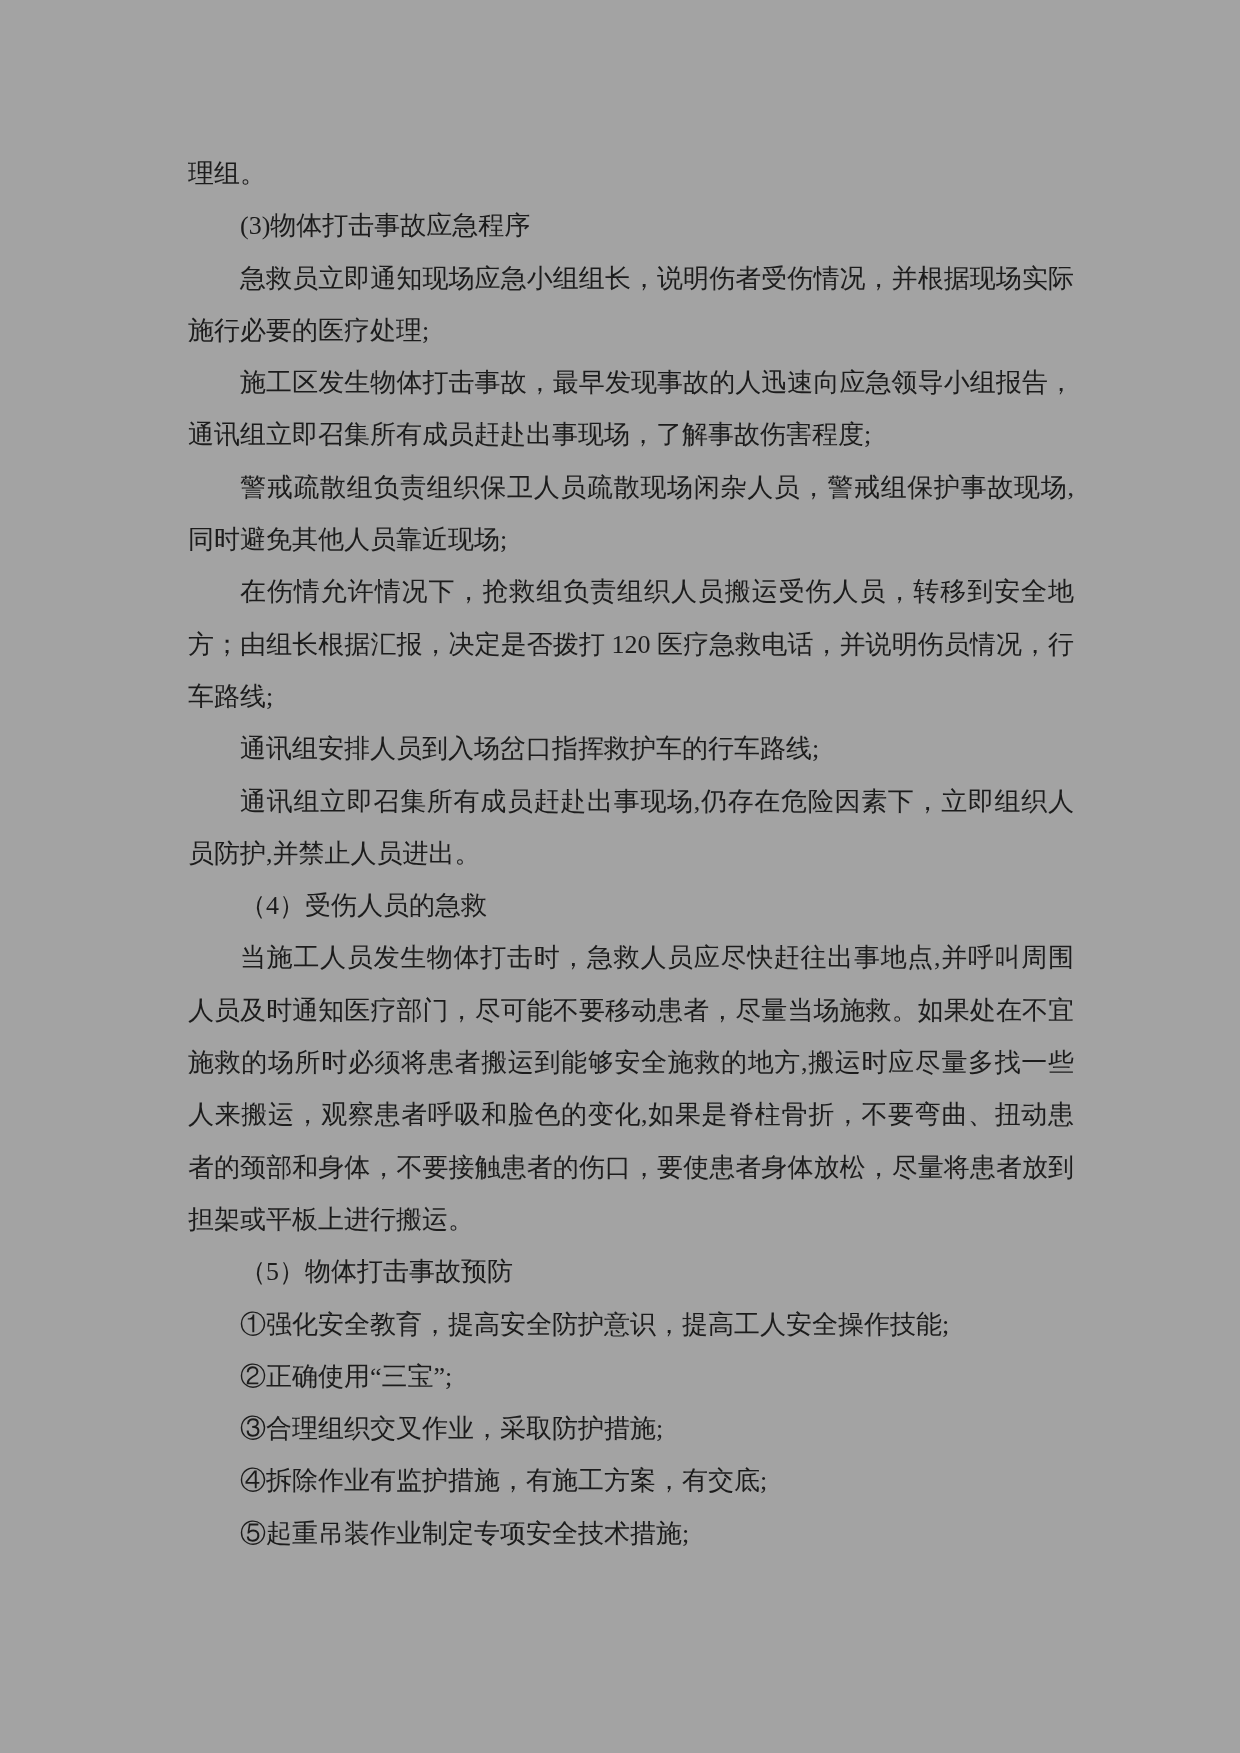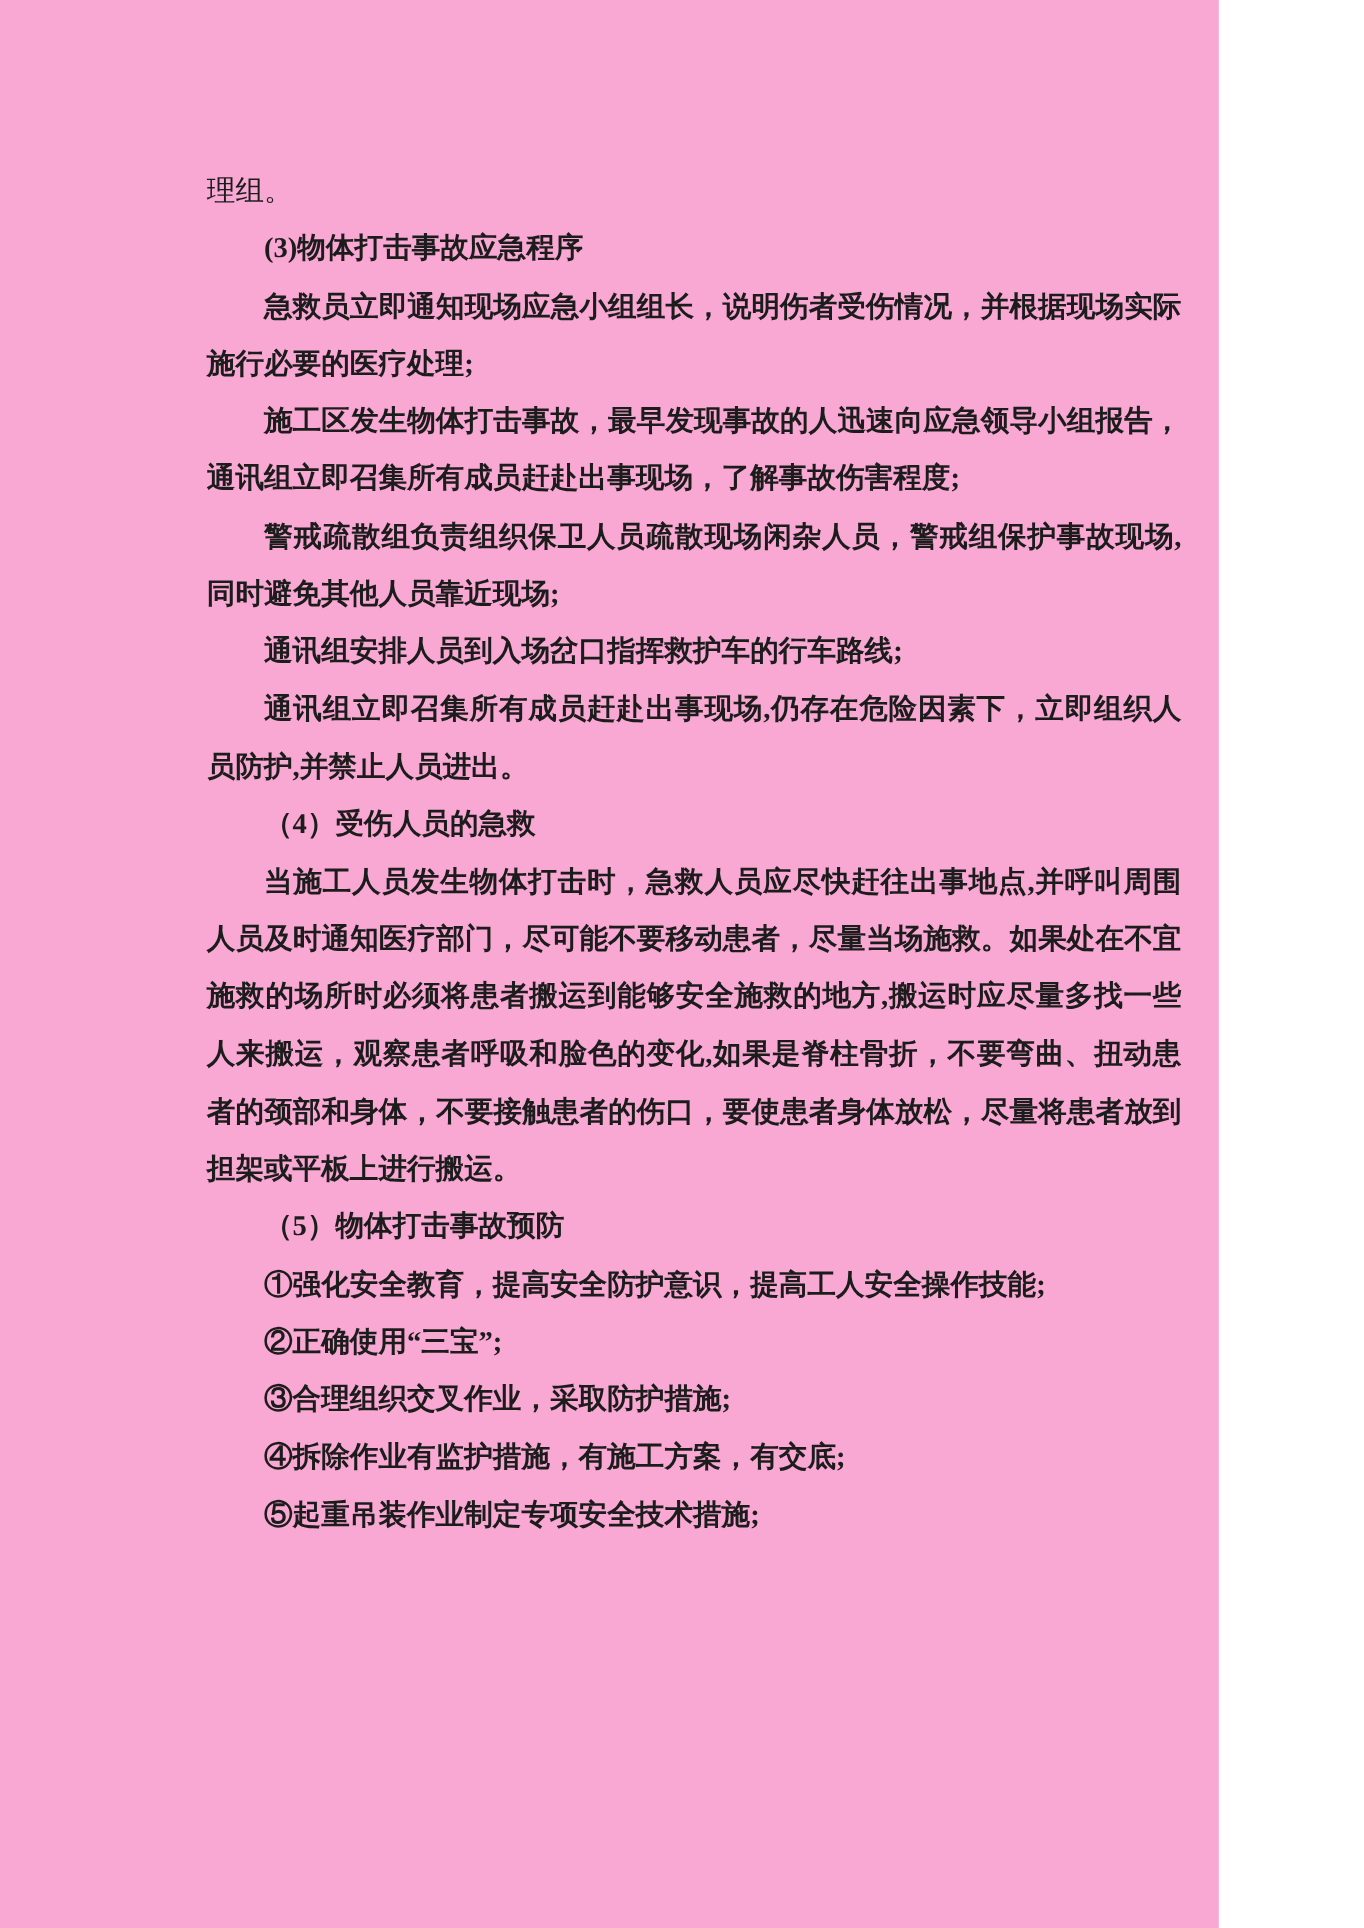--- a/index.html
+++ b/index.html
@@ -2,55 +2,55 @@
 <html><head>
 <meta charset="utf-8">
 <style>
   html, body {
     margin: 0;
     padding: 0;
     background: #ffffff;
   }
   .page {
     position: relative;
-    width: 1108px;
+    width: 1240px;
     height: 1753px;
-    background: #f9a8d4;
+    background: #a3a3a3;
     box-sizing: border-box;
     padding: 148px 120px 0 188px;
     overflow: hidden;
   }
   .text-block {
     width: 886px;
   }
   p.para {
     margin: 0;
     padding: 0;
     font-family: "Liberation Serif", "DejaVu Serif", serif;
     font-size: 26px;
     line-height: 52.3px;
     color: #1c1c1c;
     text-align: justify;
     letter-spacing: 0;
   }
   p.para.indent {
     text-indent: 2em;
-    font-weight: bold;
   }
 </style>
 </head>
 <body>
 
 <div class="page">
   <div class="text-block">
       <p class="para">理组。</p>
       <p class="para indent">(3)物体打击事故应急程序</p>
       <p class="para indent">急救员立即通知现场应急小组组长，说明伤者受伤情况，并根据现场实际施行必要的医疗处理;</p>
       <p class="para indent">施工区发生物体打击事故，最早发现事故的人迅速向应急领导小组报告，通讯组立即召集所有成员赶赴出事现场，了解事故伤害程度;</p>
       <p class="para indent">警戒疏散组负责组织保卫人员疏散现场闲杂人员，警戒组保护事故现场,同时避免其他人员靠近现场;</p>
+      <p class="para indent">在伤情允许情况下，抢救组负责组织人员搬运受伤人员，转移到安全地方；由组长根据汇报，决定是否拨打 120 医疗急救电话，并说明伤员情况，行车路线;</p>
       <p class="para indent">通讯组安排人员到入场岔口指挥救护车的行车路线;</p>
       <p class="para indent">通讯组立即召集所有成员赶赴出事现场,仍存在危险因素下，立即组织人员防护,并禁止人员进出。</p>
       <p class="para indent">（4）受伤人员的急救</p>
       <p class="para indent">当施工人员发生物体打击时，急救人员应尽快赶往出事地点,并呼叫周围人员及时通知医疗部门，尽可能不要移动患者，尽量当场施救。如果处在不宜施救的场所时必须将患者搬运到能够安全施救的地方,搬运时应尽量多找一些人来搬运，观察患者呼吸和脸色的变化,如果是脊柱骨折，不要弯曲、扭动患者的颈部和身体，不要接触患者的伤口，要使患者身体放松，尽量将患者放到担架或平板上进行搬运。</p>
       <p class="para indent">（5）物体打击事故预防</p>
       <p class="para indent">①强化安全教育，提高安全防护意识，提高工人安全操作技能;</p>
       <p class="para indent">②正确使用“三宝”;</p>
       <p class="para indent">③合理组织交叉作业，采取防护措施;</p>
       <p class="para indent">④拆除作业有监护措施，有施工方案，有交底;</p>
       <p class="para indent">⑤起重吊装作业制定专项安全技术措施;</p>

